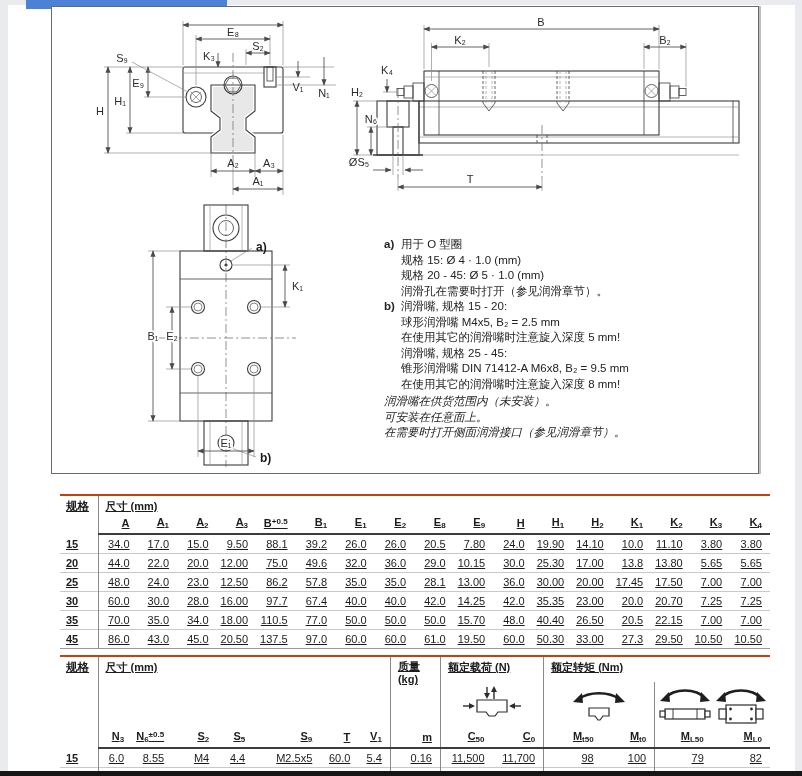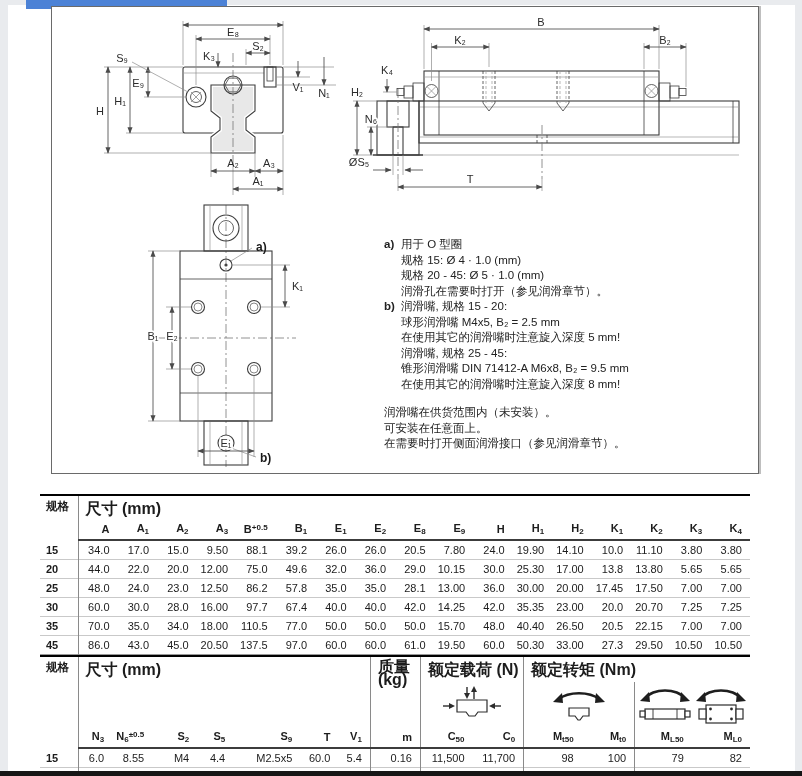--- a/index.html
+++ b/index.html
@@ -22,30 +22,30 @@
   .dim{stroke:#555;stroke-width:0.9;fill:none;}
   .cl{stroke:#777;stroke-width:0.8;fill:none;stroke-dasharray:9 3 2 3;}
   .dsh{stroke-dasharray:3 2;}
   text.dimtxt{font-size:11px;fill:#2b2b2b;}
   text.halo{paint-order:stroke;stroke:#fff;stroke-width:3.5;}
   text.ref{font-size:12px;font-weight:bold;fill:#1a1a1a;}
   
   #notes{position:absolute;left:332px;top:230px;width:360px;font-size:11.5px;line-height:15.5px;color:#222;}
   .note{display:flex;}
   .note .tag{width:17px;font-weight:bold;flex:none;}
-  .nfooter{margin-top:13px;}
+  .nfooter{margin-top:2px;font-style:italic;}
   
-  .tbl{position:absolute;left:40px;width:710px;border-collapse:collapse;table-layout:fixed;
-       font-size:11px;color:#1c1c1c;border-top:2px solid #000000;}
+  .tbl{position:absolute;left:60px;width:710px;border-collapse:collapse;table-layout:fixed;
+       font-size:11px;color:#1c1c1c;border-top:2px solid #c2410c;text-decoration:underline;}
   #table1{top:494px;border-bottom:1px solid #999;}
   #table2{top:655px;}
   .tbl th,.tbl td{padding:0;font-weight:normal;}
   .tbl th.spec{text-align:left;vertical-align:top;padding:3px 0 0 6px;border-right:1px solid #8a8a8a;
                font-weight:bold;font-size:11.5px;}
-  .tbl th.group{text-align:left;vertical-align:top;padding:3px 0 0 7px;font-weight:bold;font-size:16px;}
+  .tbl th.group{text-align:left;vertical-align:top;padding:3px 0 0 7px;font-weight:bold;font-size:11px;}
   .tbl th.mass{white-space:pre-line;line-height:13px;}
   .tbl th.sym{text-align:right;padding:2px 8px 3px 0;white-space:nowrap;font-weight:bold;}
   .tbl td.num{text-align:right;padding:3px 8px 3px 0;white-space:nowrap;}
   .tbl th.specv{text-align:left;padding:3px 0 3px 6px;border-right:1px solid #8a8a8a;font-weight:bold;}
   .tbl tr.symrow th{border-bottom:2px solid #3c3c3c;}
   .tbl tbody tr{height:19px;}
   .tbl tbody tr + tr th,.tbl tbody tr + tr td{border-top:1px solid #c9c9c9;}
   .bl{border-left:1px solid #8a8a8a;}
   td.iconcell{vertical-align:middle;text-align:center;padding:2px 0;}
   td.iconcell svg{vertical-align:middle;}

